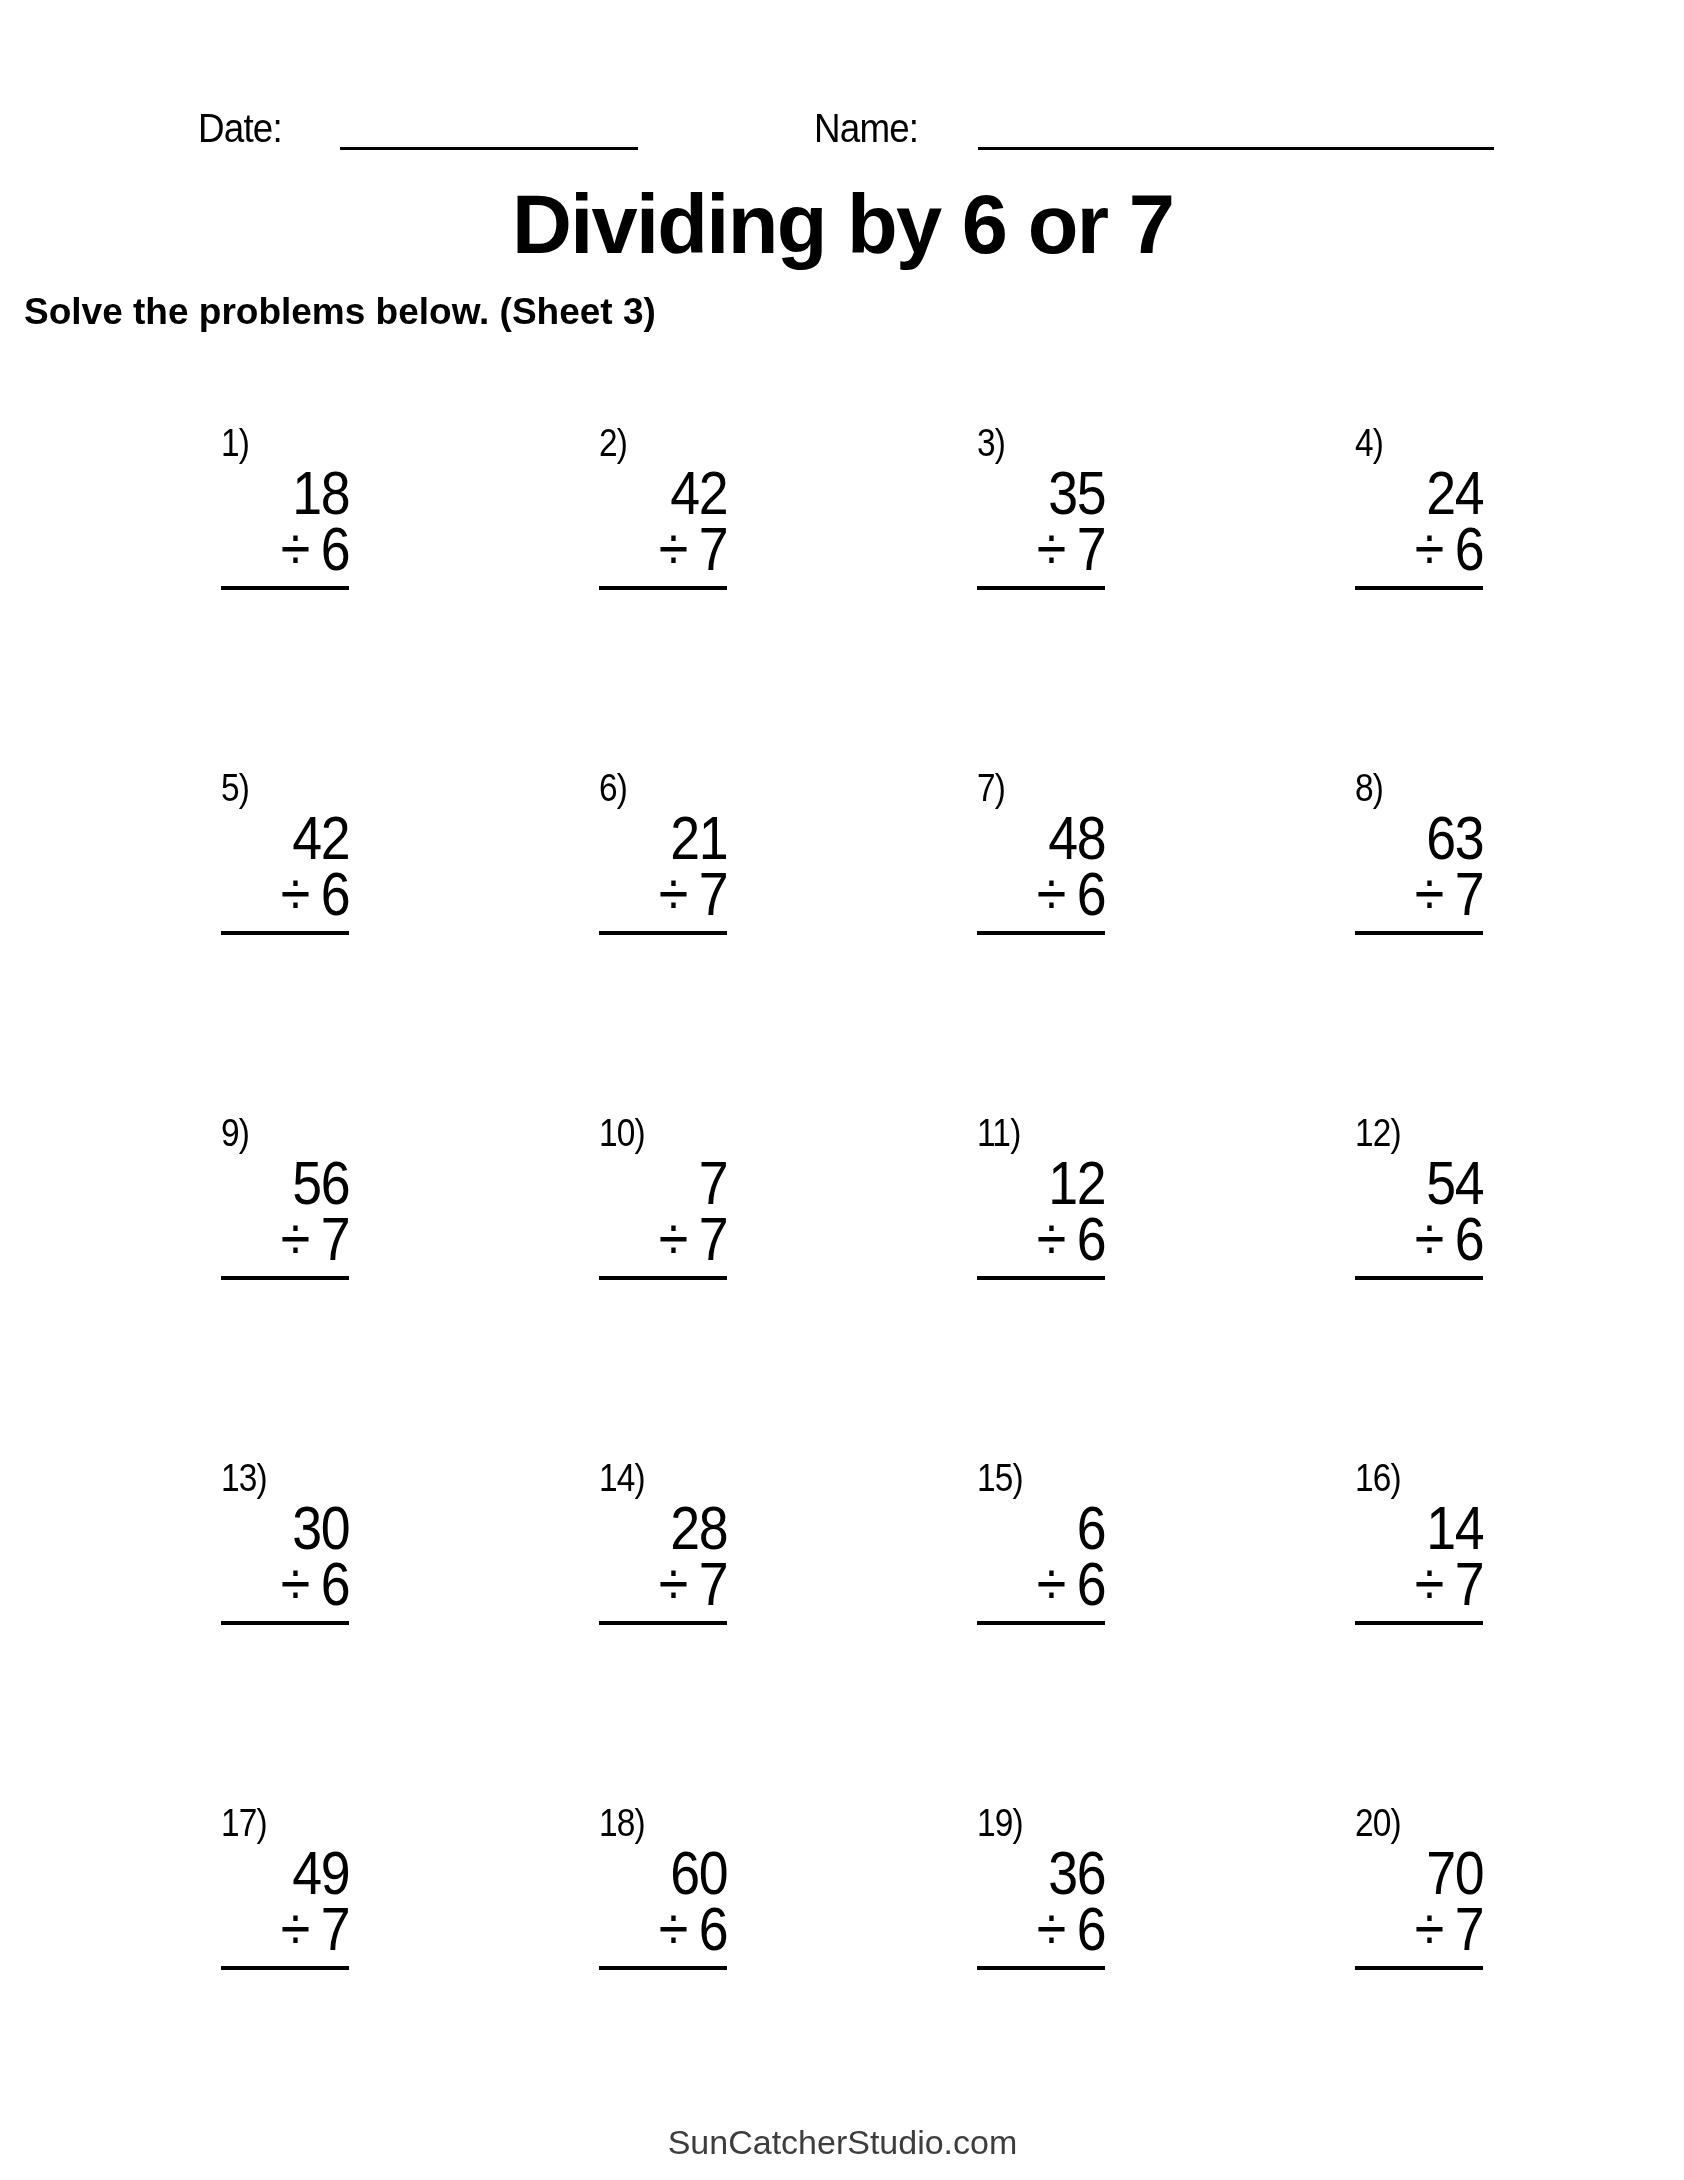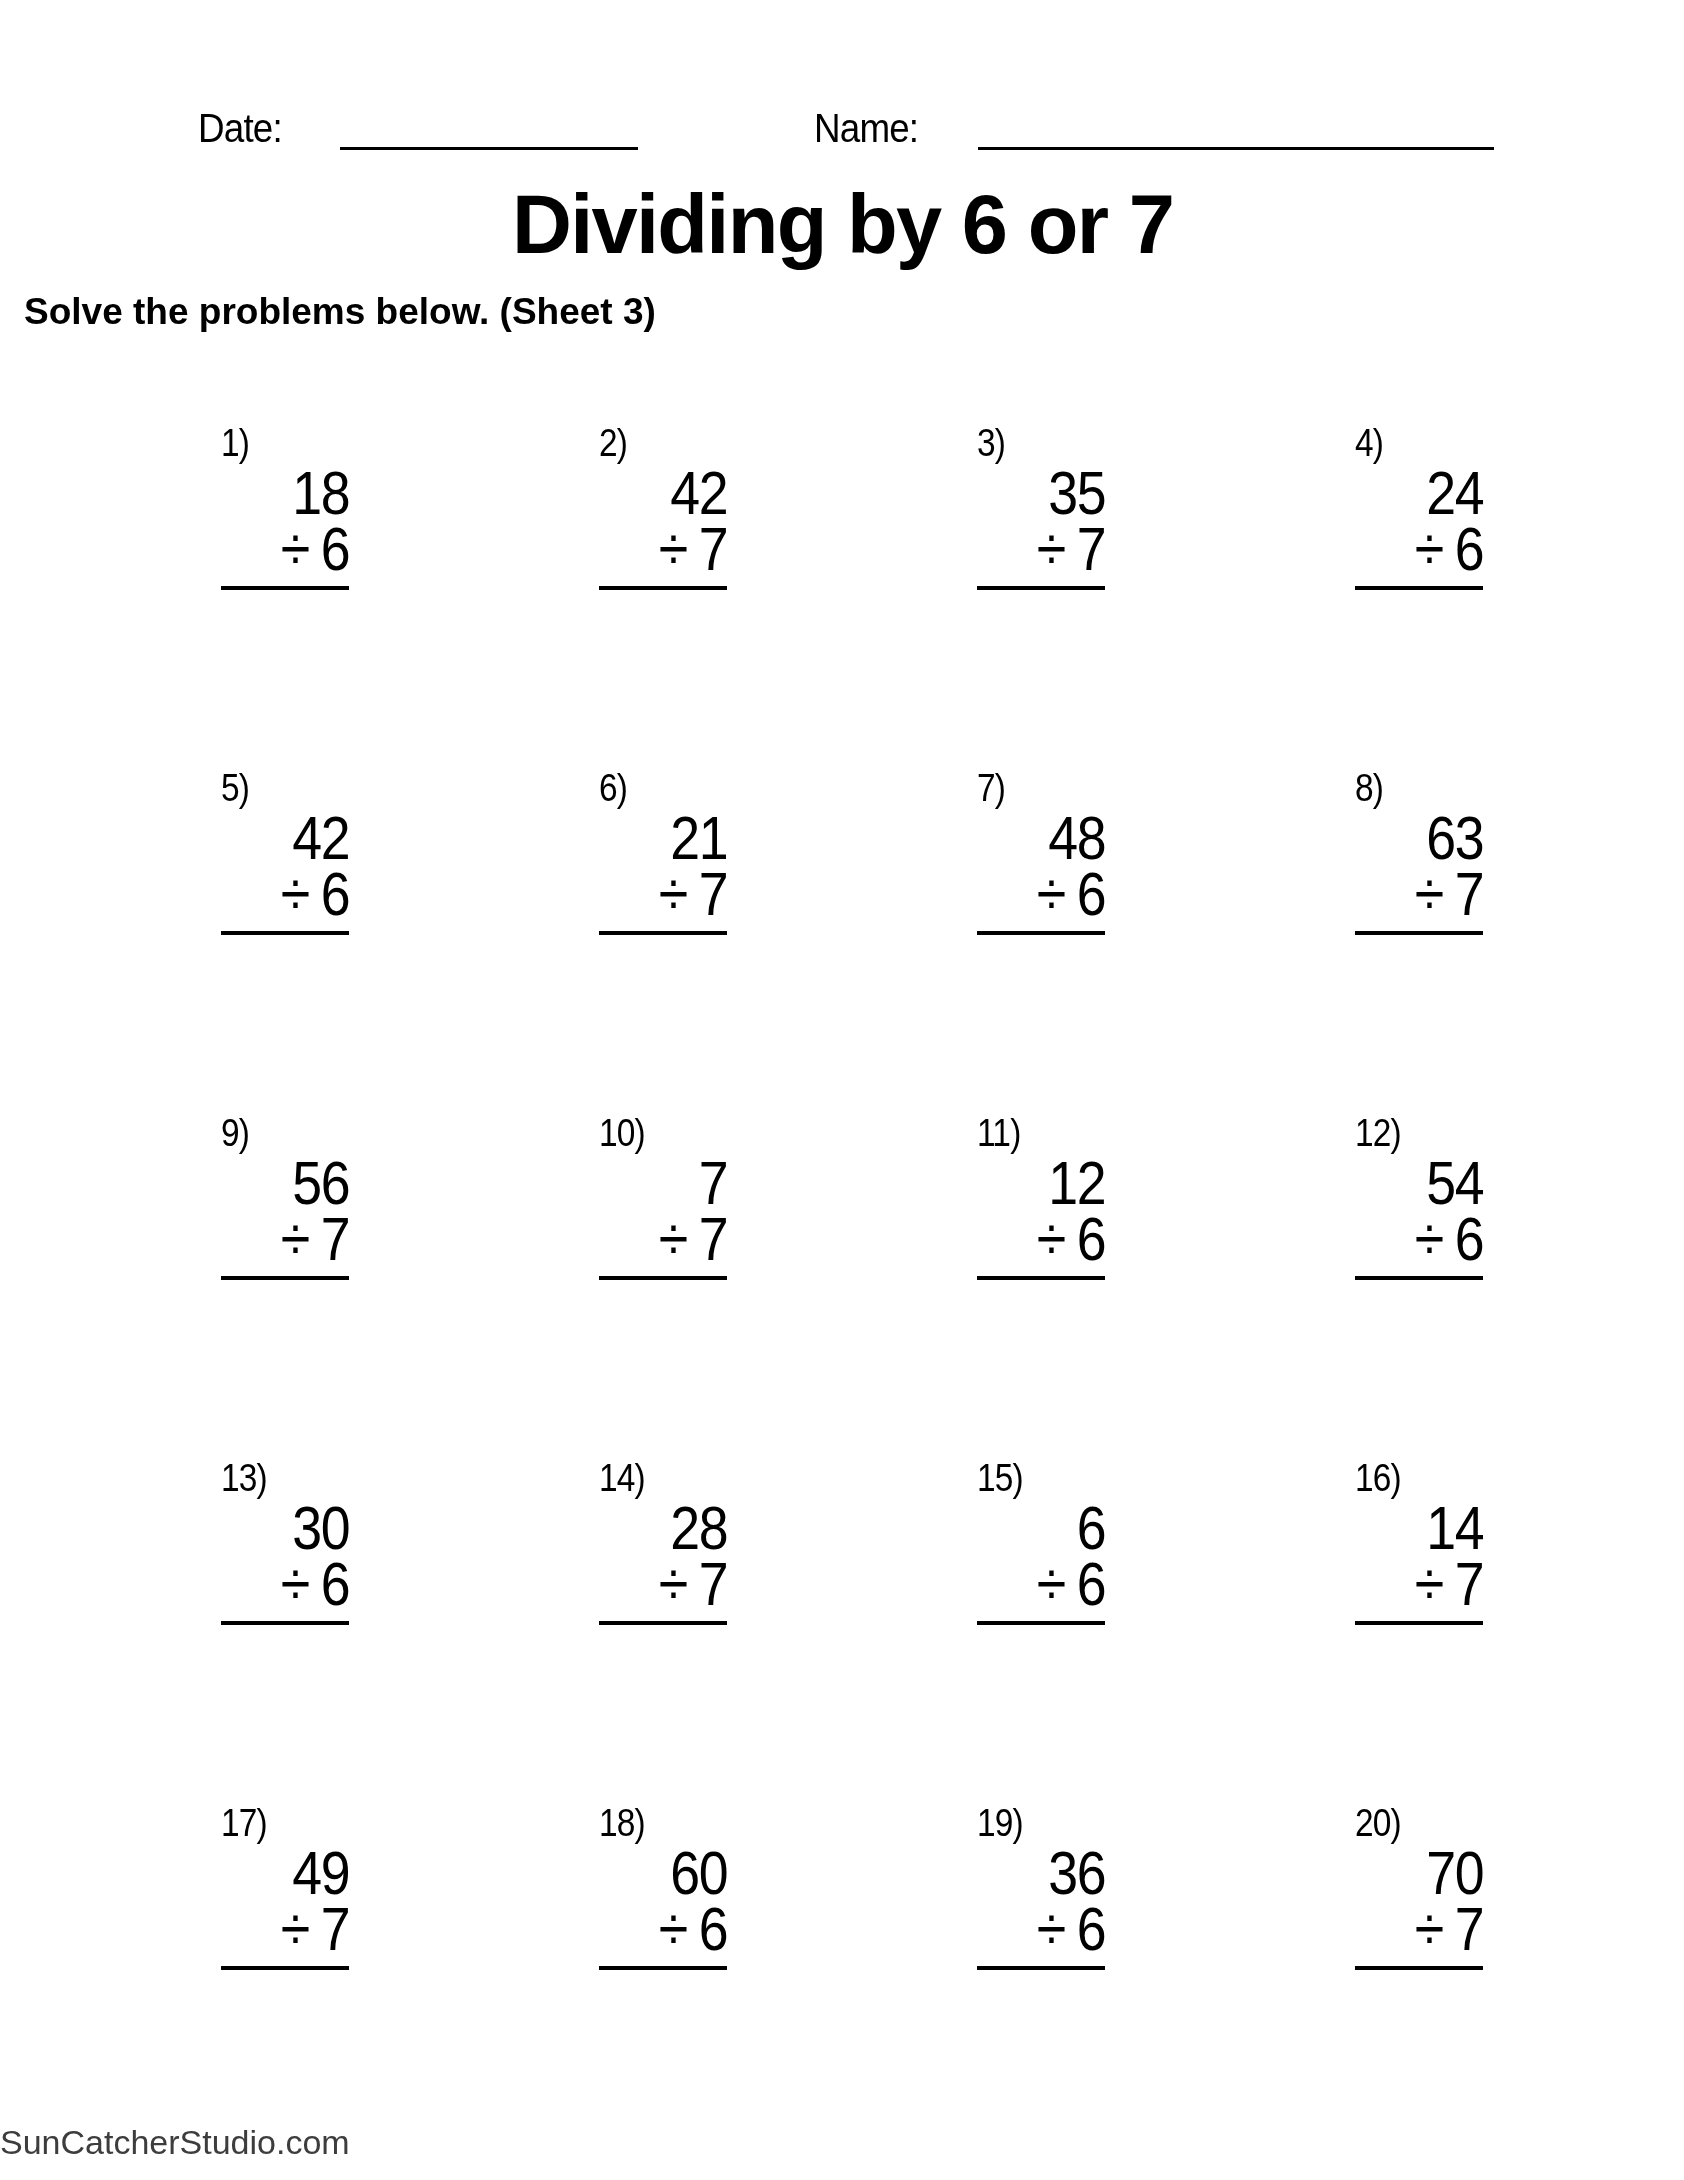--- a/index.html
+++ b/index.html
@@ -93,21 +93,21 @@
     margin-top:8.5px;
     height:0;
     border-top:4.3px solid #000;
     width:128px;
   }
 
   
   .footer{
     position:absolute;
     top:2123px;left:0;right:0;
-    text-align:left;
+    text-align:center;
     font-size:34px;
     color:#3d3d3d;
     letter-spacing:0px;
   }
 </style>
 </head>
 <body>
 
 <div class="field" id="date-field">
   <span class="flabel">Date:</span>

